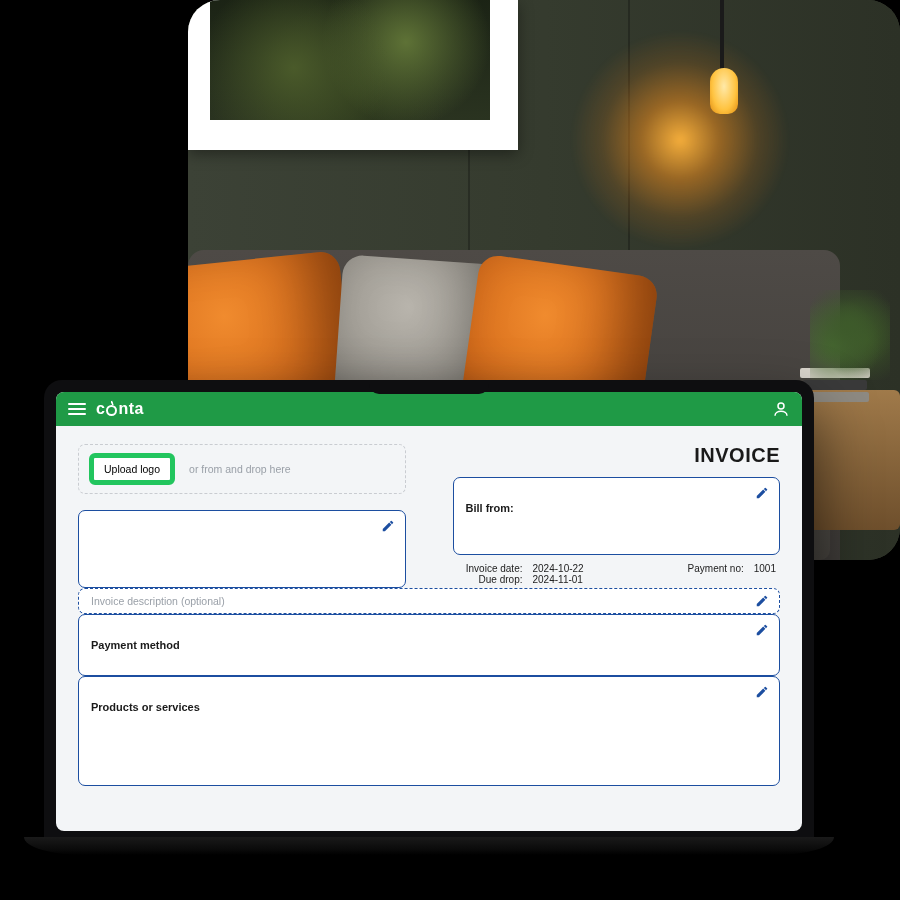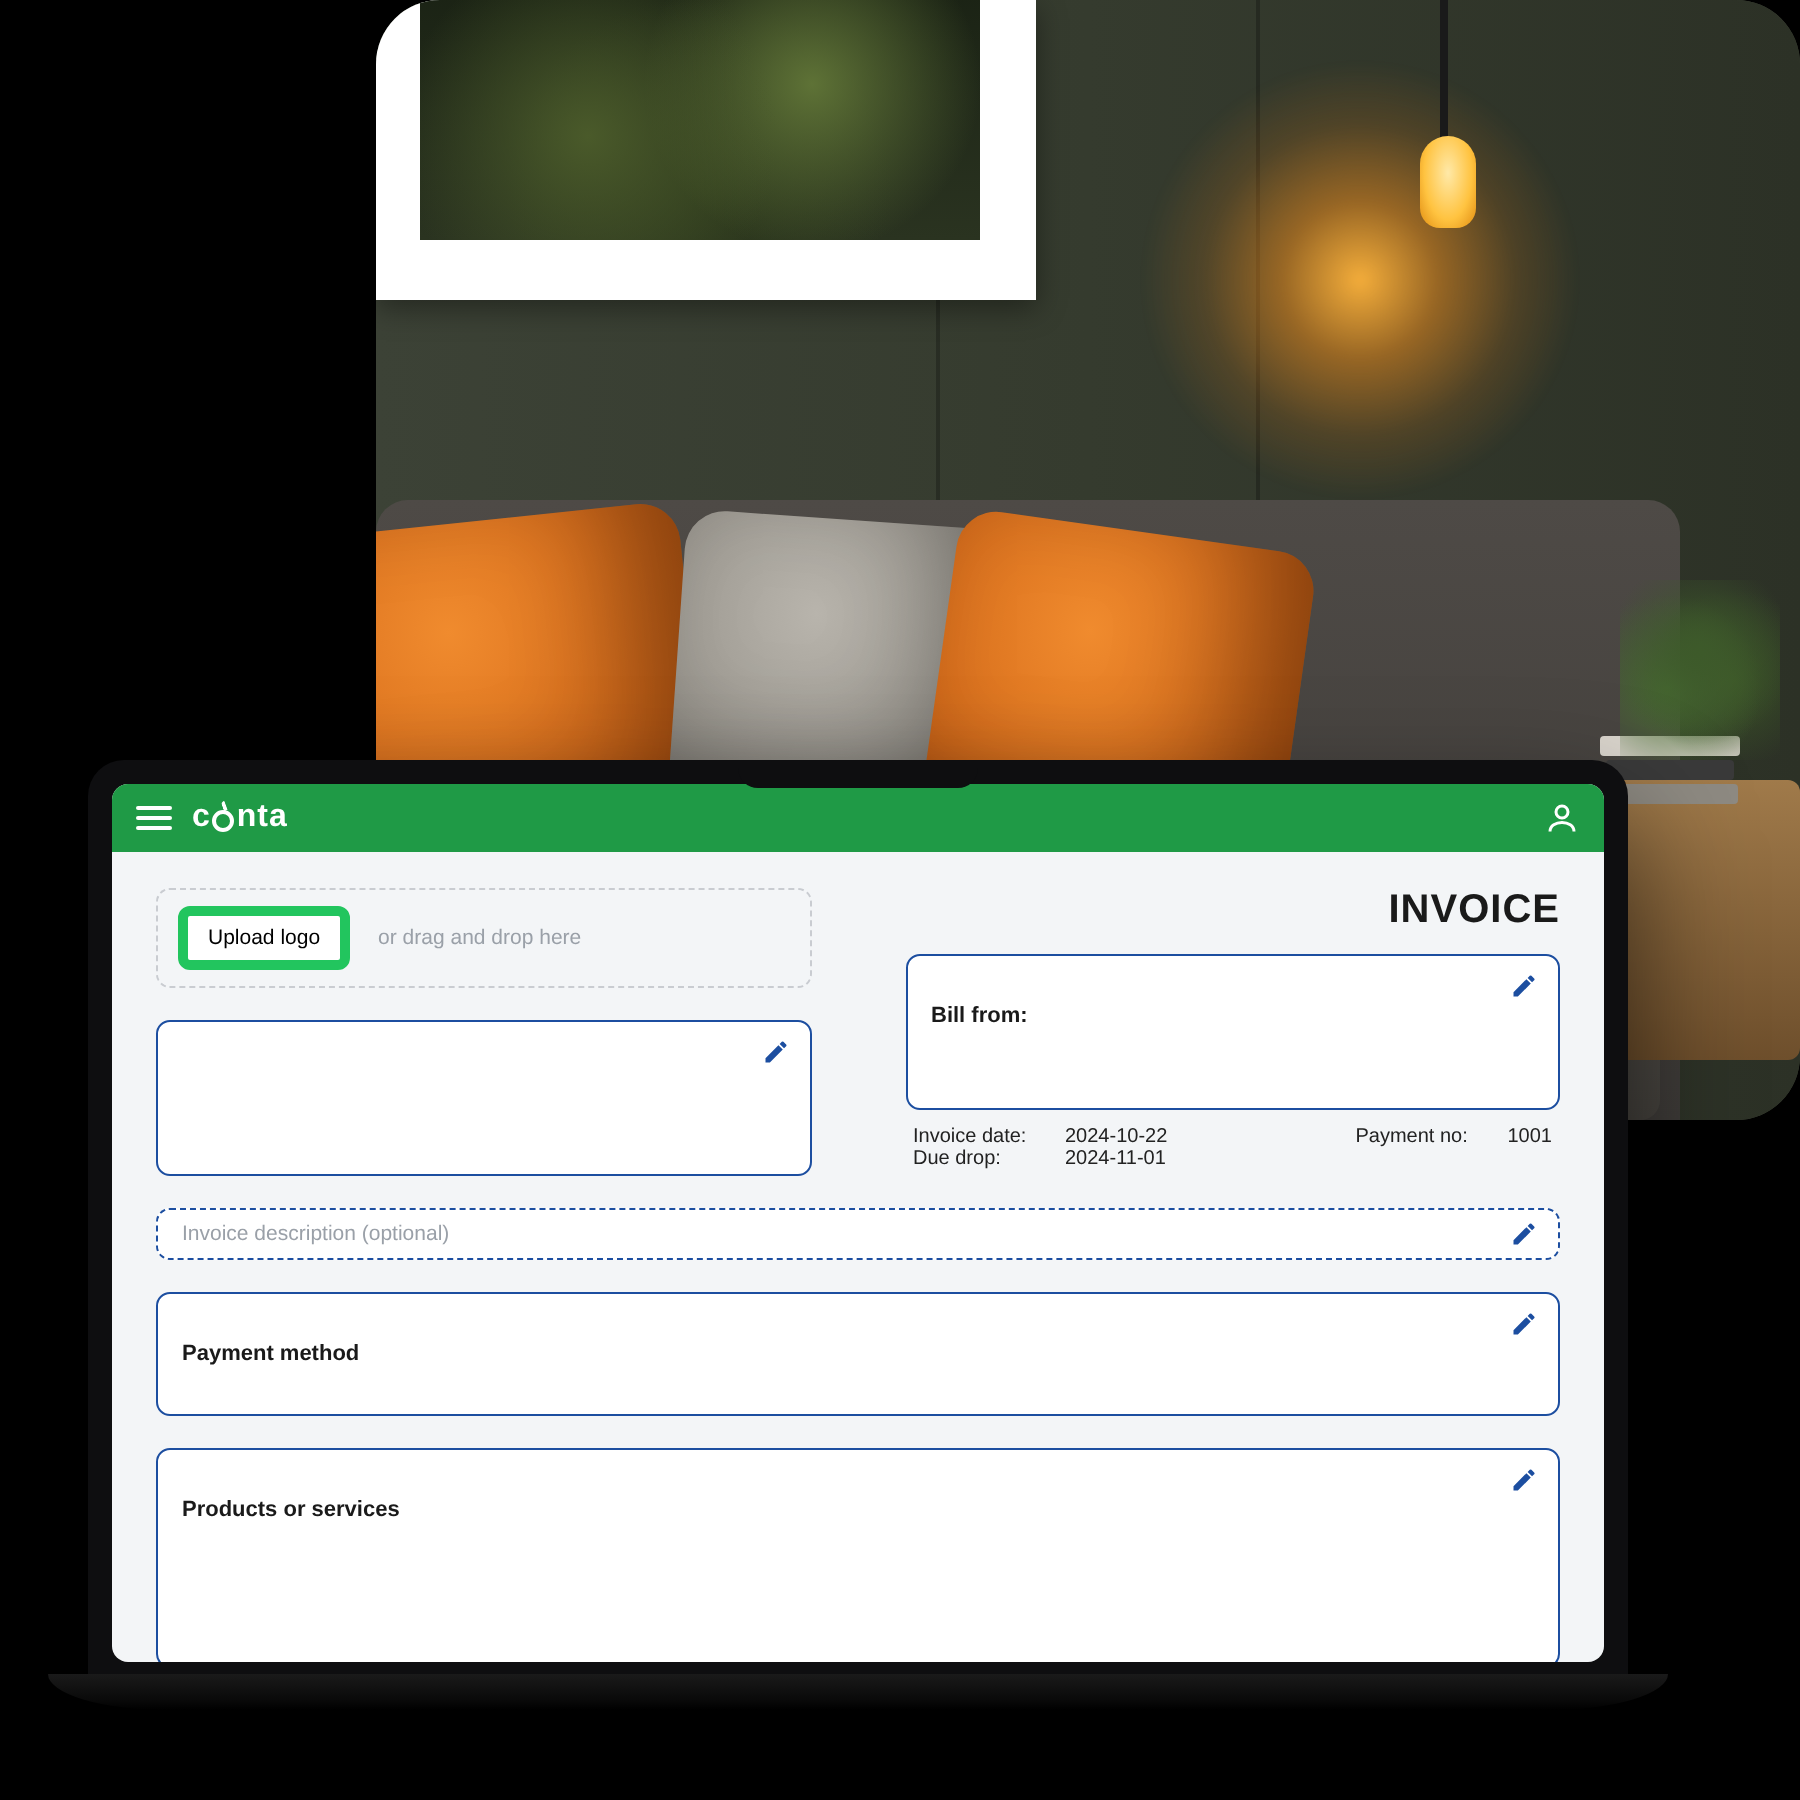--- a/index.html
+++ b/index.html
@@ -192,23 +192,23 @@
     text-align: right; font-size: 20px; font-weight: 800; letter-spacing: 0.5px;
     margin-bottom: 10px;
   }
 
   .meta-row {
     display: flex; justify-content: space-between;
     font-size: 10px; color: #222;
     margin-top: 8px; padding: 0 4px;
   }
   .meta-pair { display: flex; gap: 10px; }
-  .meta-pair span:first-child { min-width: 66px; }
-
-  .section { margin-top: 16px; }
+  .meta-pair span:first-child { min-width: 66px; text-align: right; }
+
+  .section { }
 
   svg { display: block; }
 </style>
 </head>
 <body>
 
 <div class="bg-card">
   <div class="bg-wall"></div>
   <div class="bg-panel-line" style="left:280px"></div>
   <div class="bg-panel-line" style="left:440px"></div>
@@ -255,21 +255,21 @@
           <path d="M4 21c0-4 4-6 8-6s8 2 8 6"></path>
         </svg>
       </div>
 
       <div class="page">
         <div class="top-row">
 
           <div class="left-col">
             <div class="upload-row">
               <button class="upload-btn">Upload logo</button>
-              <span class="upload-hint">or drag and drop here</span>
+              <span class="upload-hint">or from and drop here</span>
             </div>
             <div class="card tall">
               <svg class="edit-icon" viewBox="0 0 24 24" fill="#1c4ea0">
                 <path d="M3 17.25V21h3.75L17.81 9.94l-3.75-3.75L3 17.25zM20.71 7.04a1 1 0 0 0 0-1.41l-2.34-2.34a1 1 0 0 0-1.41 0l-1.83 1.83 3.75 3.75 1.83-1.83z"></path>
               </svg>
             </div>
           </div>
 
           <div class="right-col">
             <div class="invoice-title">INVOICE</div>

